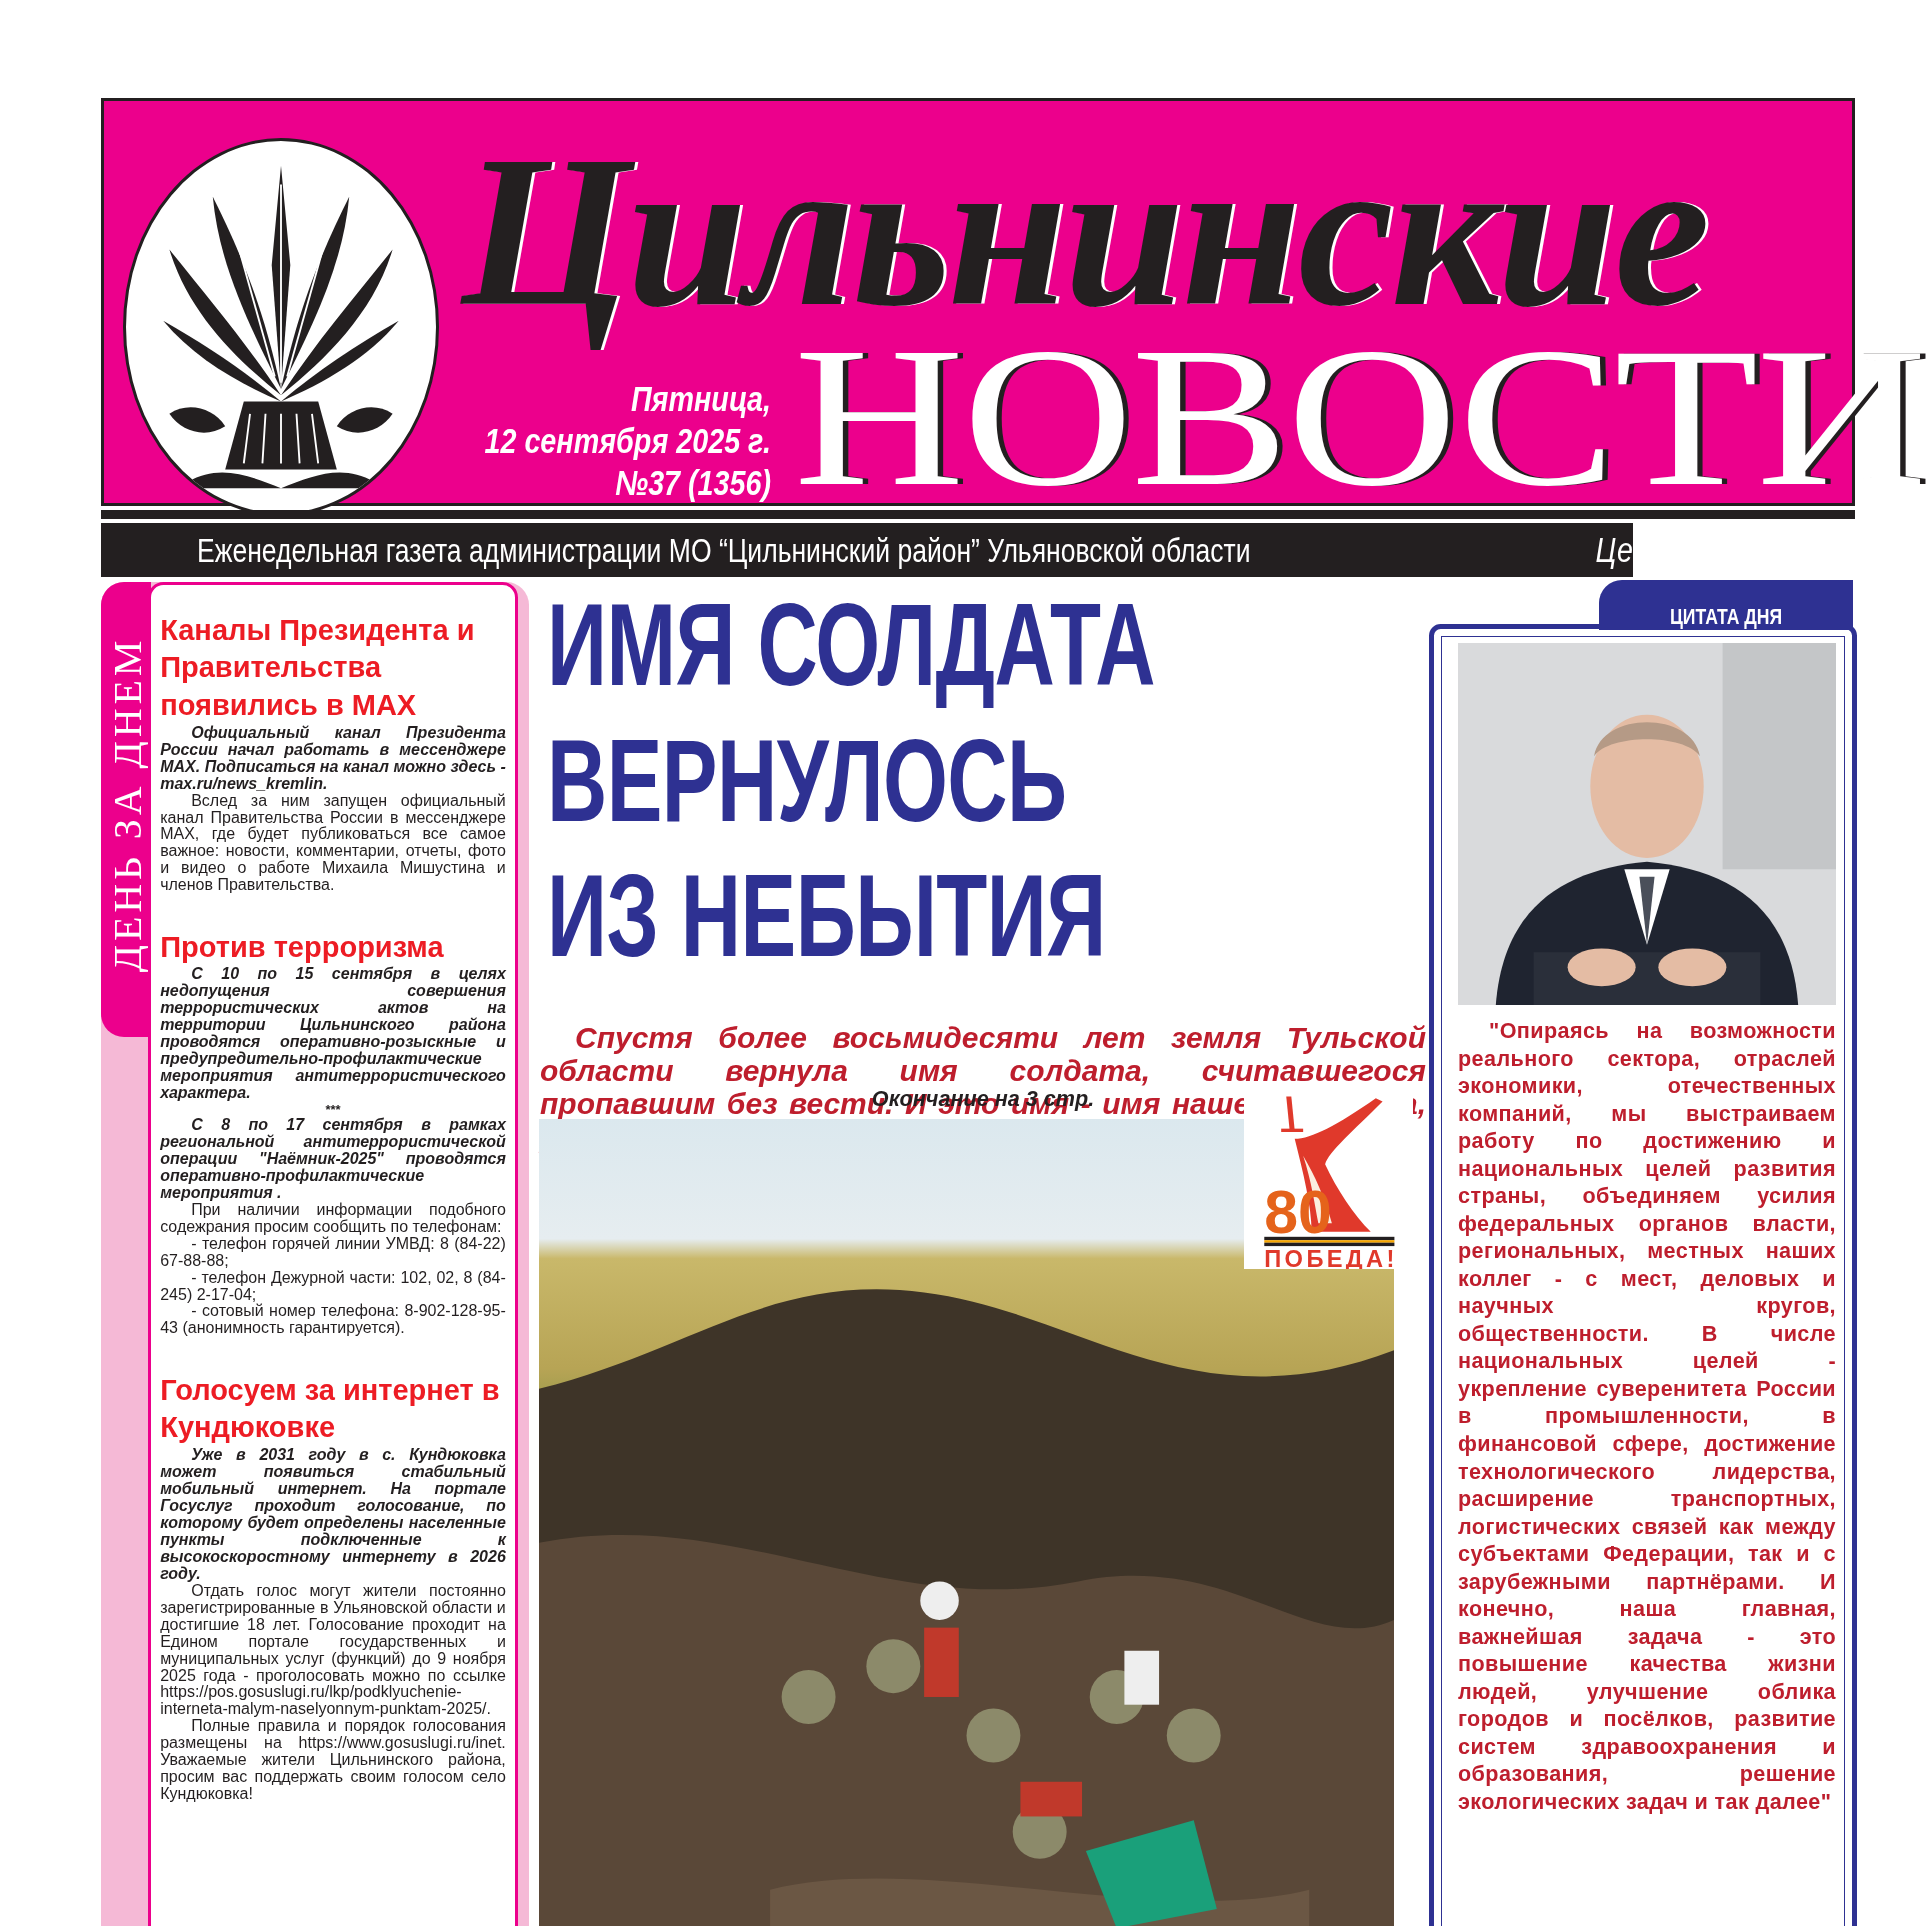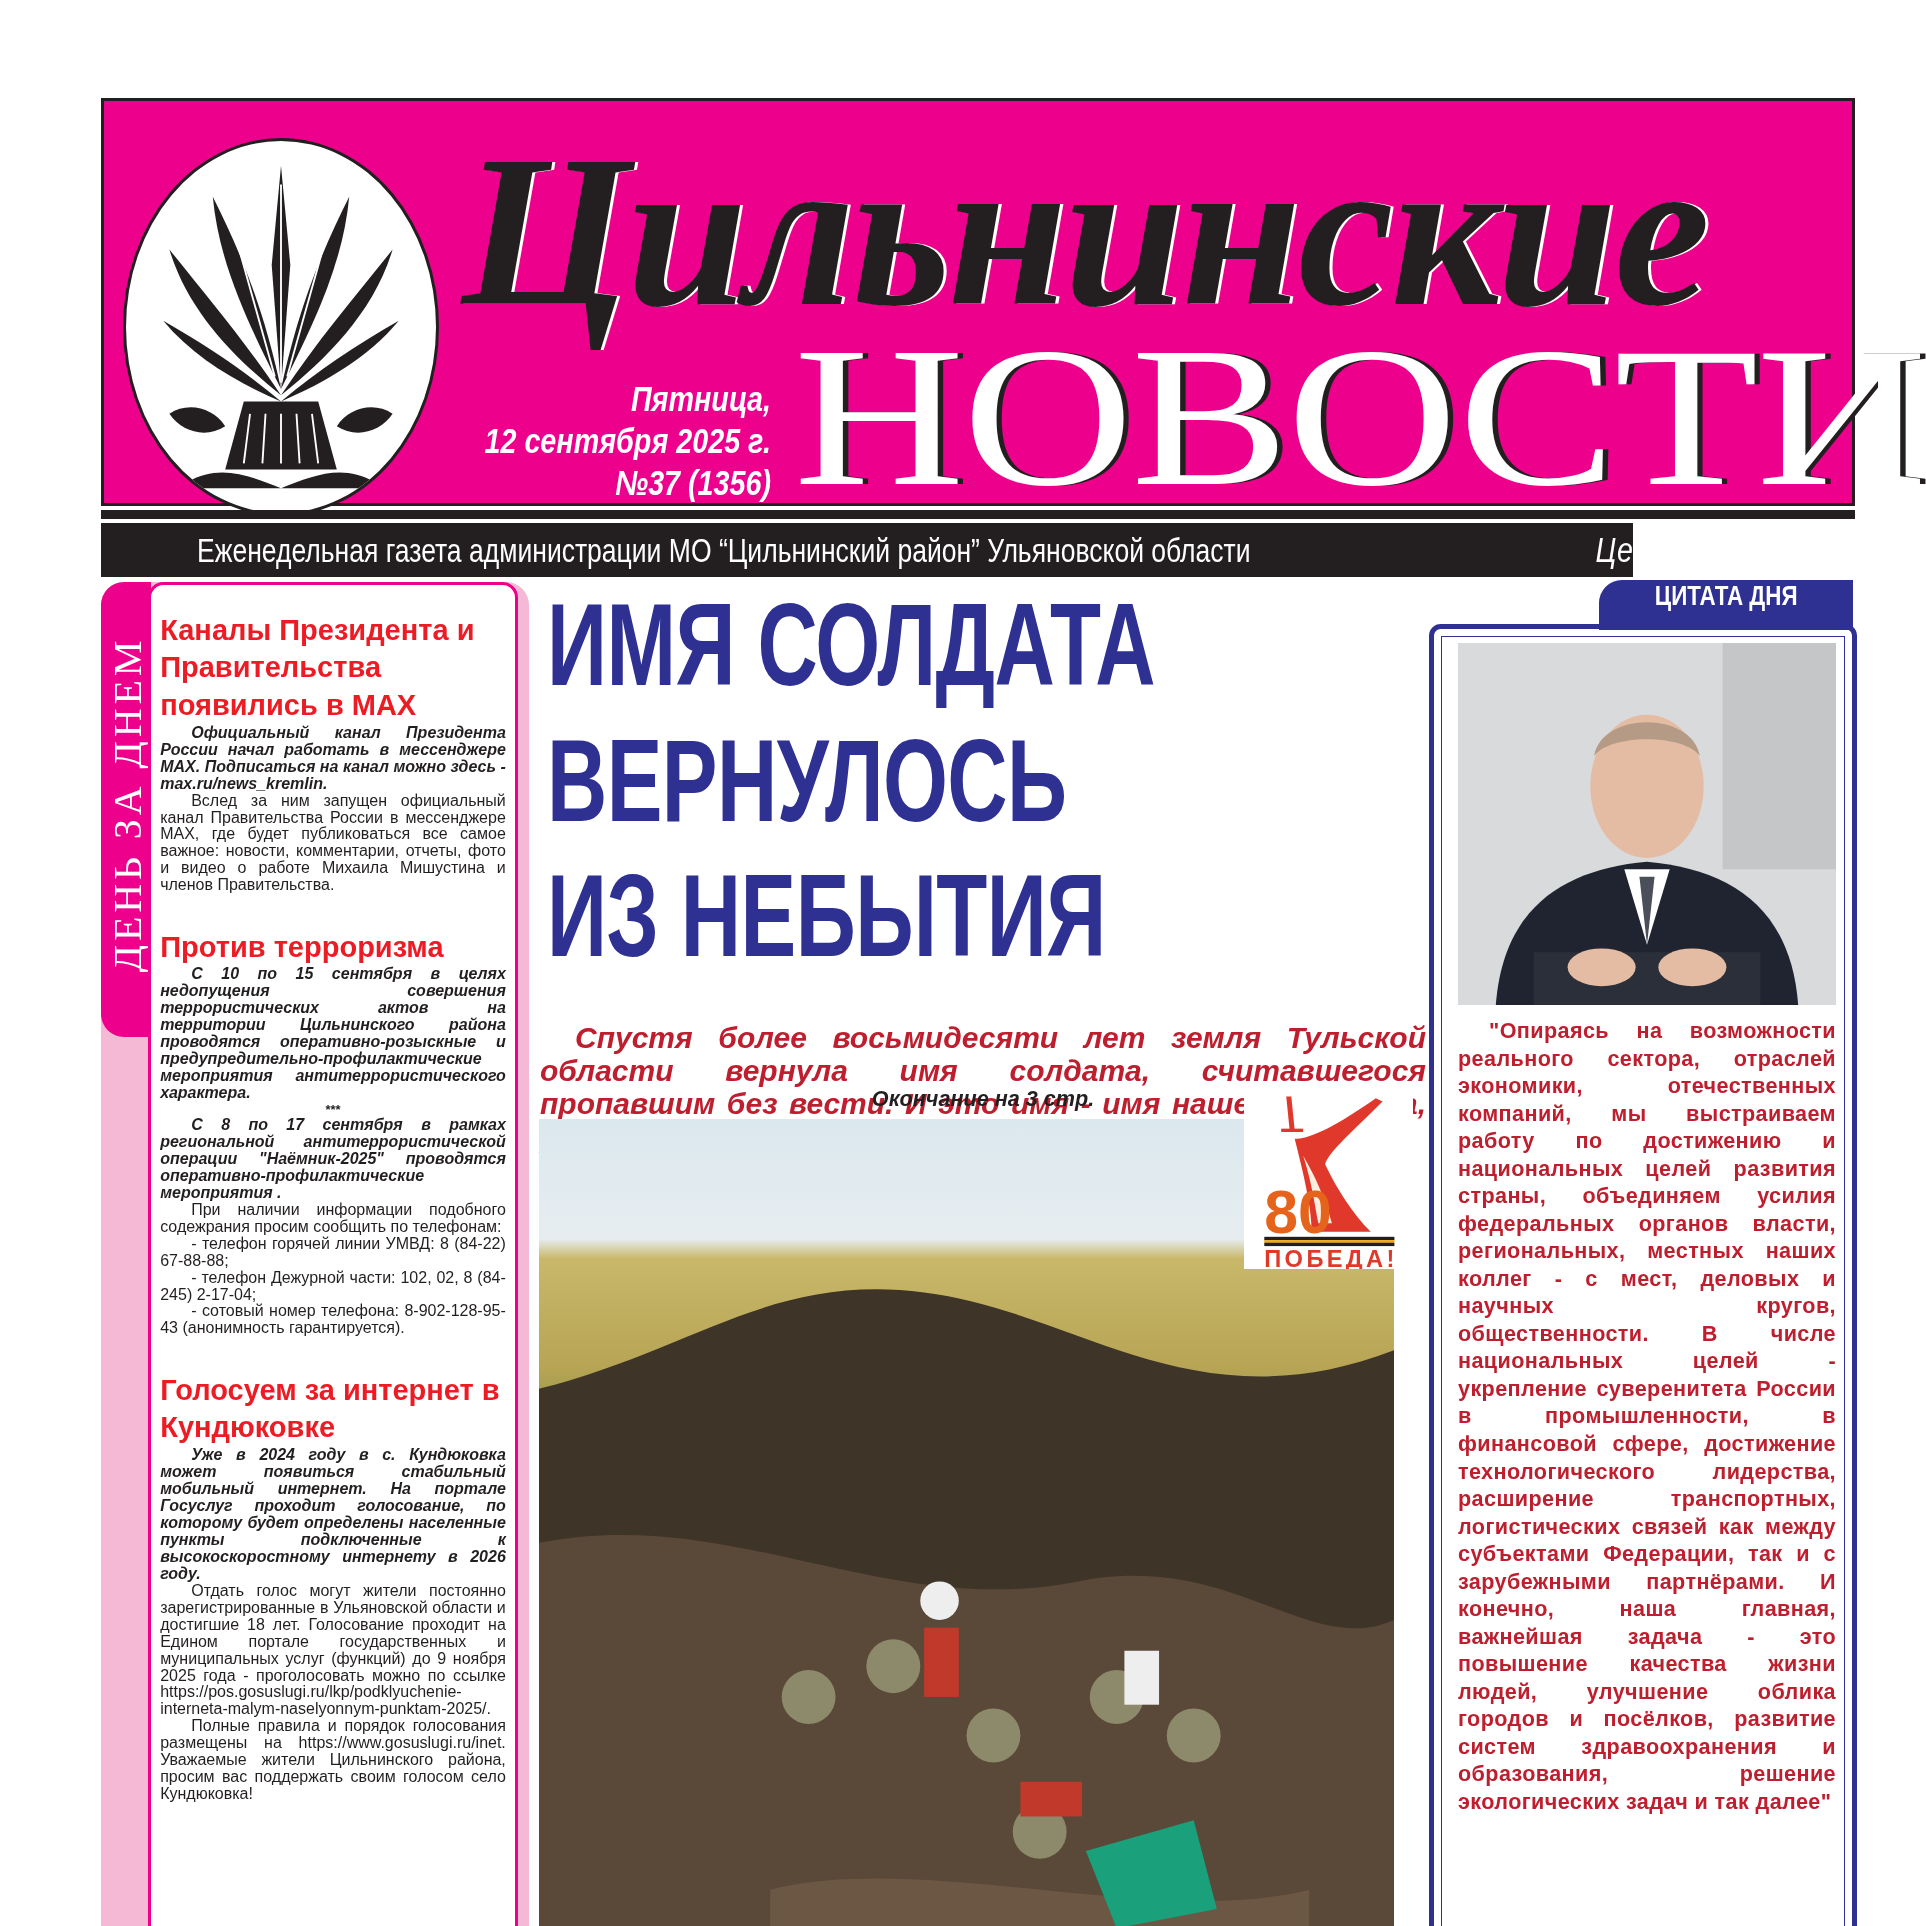--- a/index.html
+++ b/index.html
@@ -113,21 +113,21 @@
     position: absolute; left: 1429px; top: 624px; width: 428px; height: 1495px;
     border: 5.4px solid #2e3192; border-radius: 11.6px; background: #fff;
   }
   .quote-inner {
     position: absolute; left: 1441px; top: 636px; width: 404px; height: 1472px;
     border: 1.9px solid #2e3192;
   }
   .quote-tab {
     position: absolute; left: 1599px; top: 580px; width: 254px; height: 50px;
     background: #2e3192; border-radius: 23px 0 0 0;
-    color: #fff; font-weight: bold; font-size: 28px; display: flex; align-items: flex-start; justify-content: center;
+    color: #fff; font-weight: bold; font-size: 22px; display: flex; align-items: flex-end; justify-content: center;
   }
   .quote-tab span { transform: scaleX(0.8); display: inline-block; white-space: nowrap; }
   .portrait {
     position: absolute; left: 1458px; top: 643px; width: 378px; height: 362px;
     background: linear-gradient(180deg, #d6d7d9 0%, #e9e9ea 40%, #cfd0d2 100%); overflow: hidden;
   }
   .portrait svg { width: 100%; height: 100%; }
   .quote-text {
     position: absolute; left: 1458px; top: 1017px; width: 378px;
     color: #be1e2d; font-weight: bold; font-size: 21.6px; line-height: 1.275; text-align: justify;
@@ -199,21 +199,21 @@
     <p class="news-lead">С 8 по 17 сентября в рамках региональной антитеррористической операции "Наёмник-2025" проводятся оперативно-профилактические мероприятия .</p>
     <p class="news-body">При наличии информации подобного содежрания просим сообщить по телефонам:</p>
     <p class="news-body">- телефон горячей линии УМВД: 8 (84-22) 67-88-88;</p>
     <p class="news-body">- телефон Дежурной части: 102, 02, 8 (84-245) 2-17-04;</p>
     <p class="news-body">- сотовый номер телефона: 8-902-128-95-43 (анонимность гарантируется).</p>
   </div>
   <div class="gap"></div>
 
   <div>
     <div class="news-head">Голосуем за интернет в Кундюковке</div>
-    <p class="news-lead">Уже в 2024 году в с. Кундюковка может появиться стабильный мобильный интернет. На портале Госуслуг проходит голосование, по которому будет определены населенные пункты подключенные к высокоскоростному интернету в 2026 году.</p>
+    <p class="news-lead">Уже в 2031 году в с. Кундюковка может появиться стабильный мобильный интернет. На портале Госуслуг проходит голосование, по которому будет определены населенные пункты подключенные к высокоскоростному интернету в 2026 году.</p>
     <p class="news-body">Отдать голос могут жители постоянно зарегистрированные в Ульяновской области и достигшие 18 лет. Голосование проходит на Едином портале государственных и муниципальных услуг (функций) до 9 ноября 2025 года - проголосовать можно по ссылке https://pos.gosuslugi.ru/lkp/podklyuchenie-interneta-malym-naselyonnym-punktam-2025/.</p>
     <p class="news-body">Полные правила и порядок голосования размещены на https://www.gosuslugi.ru/inet. Уважаемые жители Цильнинского района, просим вас поддержать своим голосом село Кундюковка!</p>
   </div>
   <div class="gap"></div>
 
 </div>
 
 <div class="headline">
   <div>ИМЯ СОЛДАТА</div>
   <div>ВЕРНУЛОСЬ</div>

